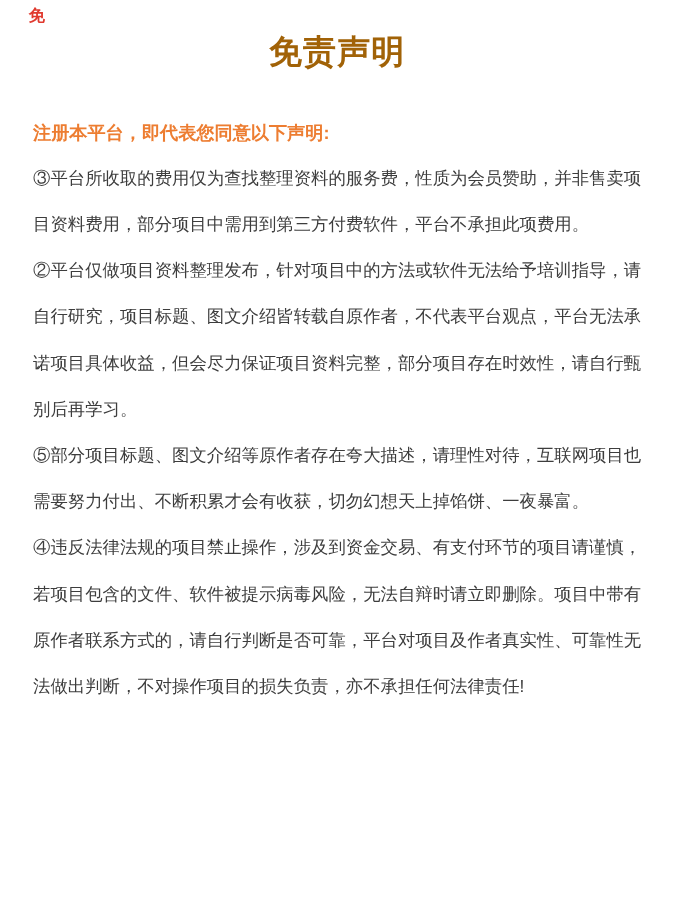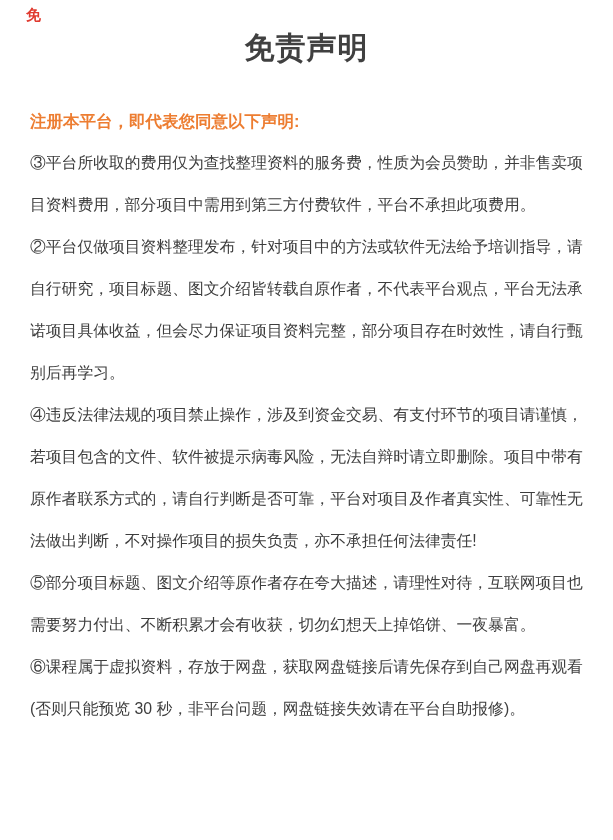--- a/index.html
+++ b/index.html
@@ -22,21 +22,21 @@
     font-weight: bold;
     line-height: 18px;
     color: #e03a2f;
   }
   .doc-title {
     margin: 26px 0 0 0;
     text-align: center;
     font-size: 30px;
     line-height: 44px;
     font-weight: bold;
-    color: #404040;
+    color: #a16207;
     letter-spacing: 1px;
   }
   .content {
     margin-top: 30px;
     padding: 0 30px;
     font-size: 15.8px;
     line-height: 42px;
     color: #3d3d3d;
     text-align: left;
   }
@@ -61,20 +61,19 @@
 
   <div class="content">
 
     <p class="intro">注册本平台，即代表您同意以下声明:</p>
 
 
     <p>③平台所收取的费用仅为查找整理资料的服务费，性质为会员赞助，并非售卖项目资料费用，部分项目中需用到第三方付费软件，平台不承担此项费用。</p>
 
     <p>②平台仅做项目资料整理发布，针对项目中的方法或软件无法给予培训指导，请自行研究，项目标题、图文介绍皆转载自原作者，不代表平台观点，平台无法承诺项目具体收益，但会尽力保证项目资料完整，部分项目存在时效性，请自行甄别后再学习。</p>
 
+    <p>⑤部分项目标题、图文介绍等原作者存在夸大描述，请理性对待，互联网项目也需要努力付出、不断积累才会有收获，切勿幻想天上掉馅饼、一夜暴富。</p>
+
     <p>④违反法律法规的项目禁止操作，涉及到资金交易、有支付环节的项目请谨慎，若项目包含的文件、软件被提示病毒风险，无法自辩时请立即删除。项目中带有原作者联系方式的，请自行判断是否可靠，平台对项目及作者真实性、可靠性无法做出判断，不对操作项目的损失负责，亦不承担任何法律责任!</p>
 
-    <p>⑤部分项目标题、图文介绍等原作者存在夸大描述，请理性对待，互联网项目也需要努力付出、不断积累才会有收获，切勿幻想天上掉馅饼、一夜暴富。</p>
-
-    <p>⑥课程属于虚拟资料，存放于网盘，获取网盘链接后请先保存到自己网盘再观看(否则只能预览 30 秒，非平台问题，网盘链接失效请在平台自助报修)。</p>
 
   </div>
 </div>
 
 </body></html>

